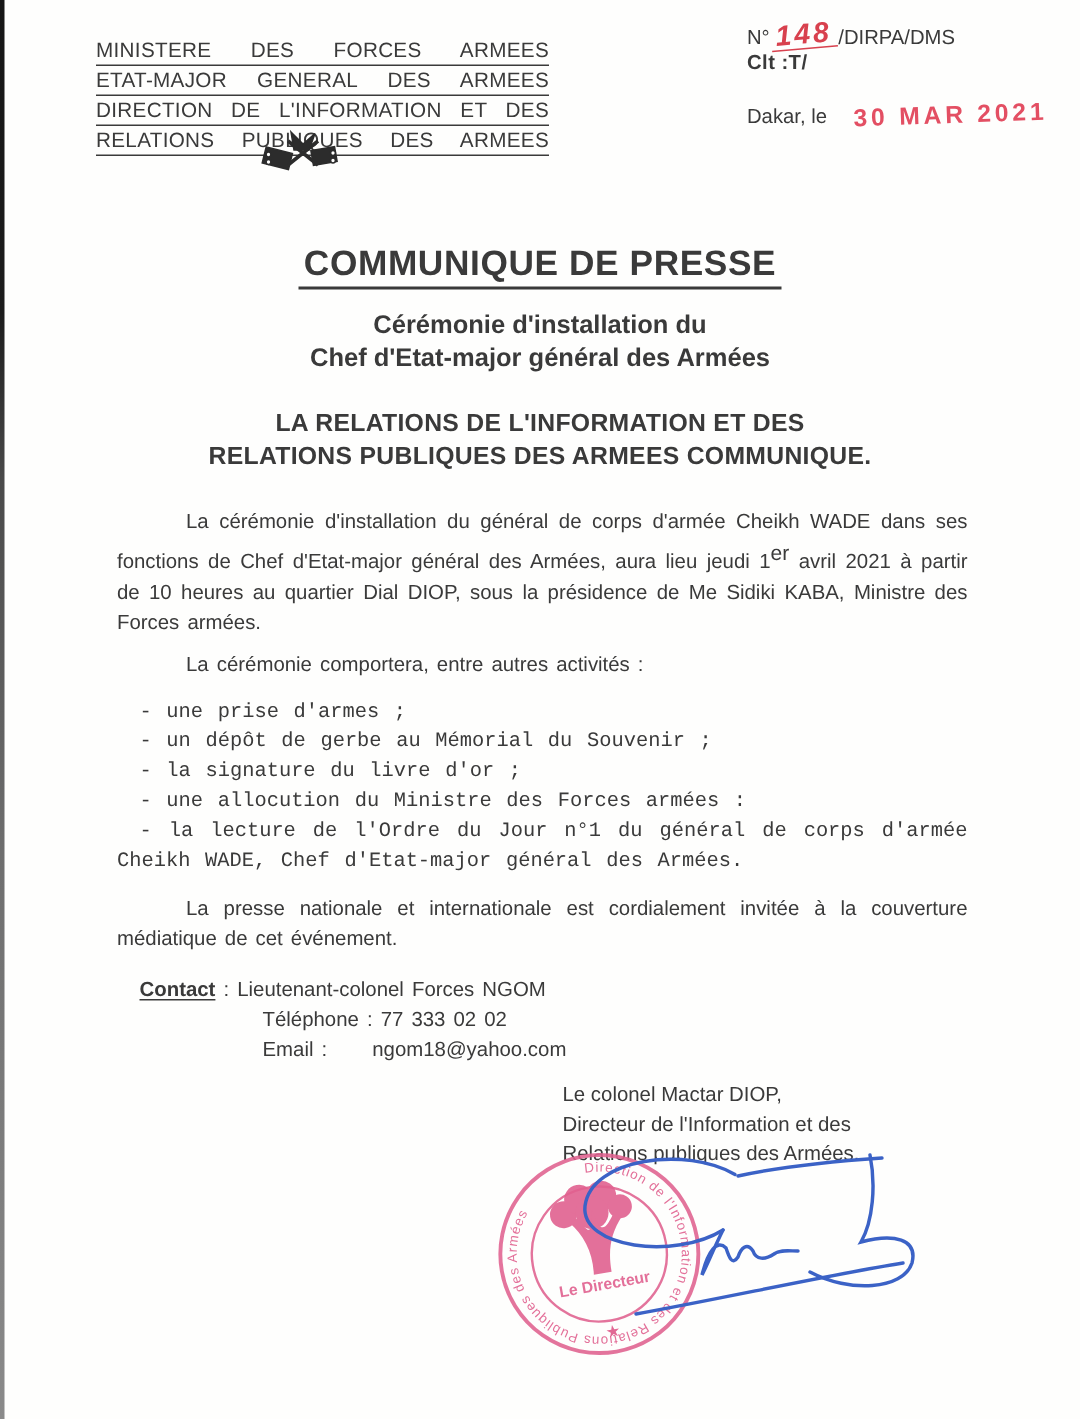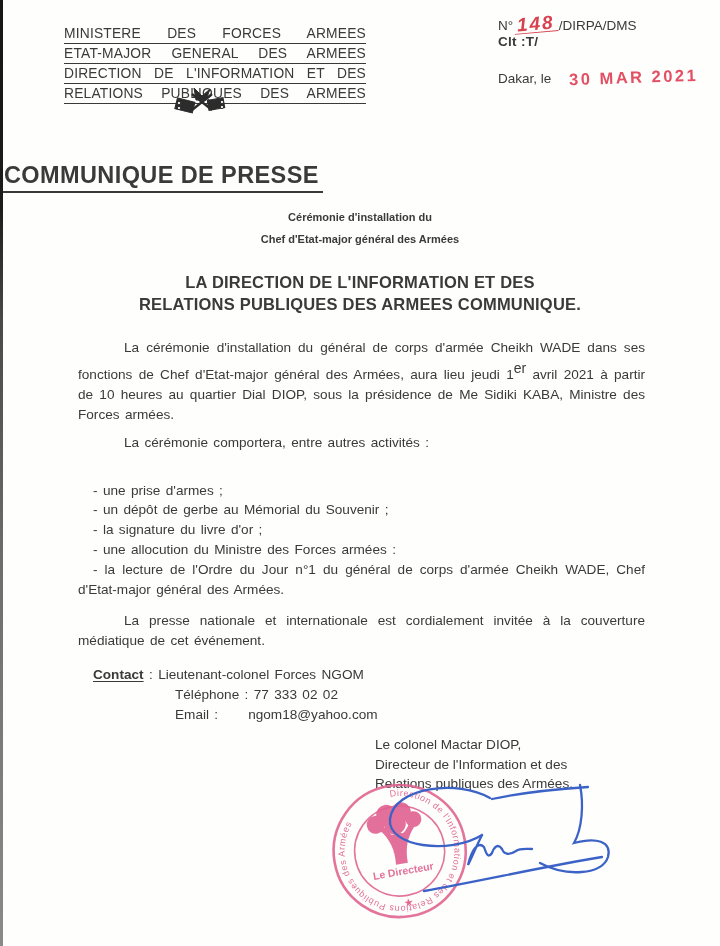--- a/index.html
+++ b/index.html
@@ -27,32 +27,32 @@
     transform:rotate(-5deg);border-bottom:1.7px solid #d8414e;padding:0 3px;margin:0 1px;
     letter-spacing:2px;line-height:16px;
   }
   .ref-clt{margin-top:1px;font-weight:700;letter-spacing:.3px;}
   .ref-date-row{margin-top:19px;white-space:nowrap;}
   .date-stamp{
     display:inline-block;margin-left:14px;color:#e34f63;font-weight:700;
     font-size:16.5px;letter-spacing:2.5px;transform:rotate(-2deg);
   }
   
-  .title-wrap{margin-top:14px;}
+  .title-wrap{margin-top:14px;text-align:center;}
   .doc-title{
     display:inline-block;font-size:23.5px;font-weight:700;letter-spacing:.4px;
     border-bottom:2.4px solid #3a3a3a;padding:0 4px 2px 4px;
   }
-  .subtitle{margin-top:13px;text-align:center;font-size:11px;font-weight:700;line-height:22px;}
+  .subtitle{margin-top:13px;text-align:center;font-size:17px;font-weight:700;line-height:22px;}
   .heading{margin-top:21px;text-align:center;font-size:16.5px;font-weight:700;line-height:22px;letter-spacing:.2px;}
   
   .body-text{margin:23px 0 0 78px;width:567px;font-size:13.6px;line-height:20px;word-spacing:1.6px;}
   .para{text-align:justify;text-indent:46px;}
   .para-intro{margin-top:8px;text-indent:46px;}
-  .list{margin-top:28px;}
+  .list{margin-top:13px;font-family:Liberation Mono, monospace;}
   .list-item{margin-left:15px;line-height:19.8px;}
   .list-item-last{margin-left:0;text-indent:15px;text-align:justify;line-height:19.8px;}
   .para-press{margin-top:12px;}
   .contact{margin-top:14px;line-height:20px;}
   .contact-label{font-weight:700;text-decoration:underline;text-underline-offset:2px;}
   .contact-sub{margin-left:97px;}
   .contact-email-val{margin-left:30px;}
   
   .sig-section{position:relative;height:250px;}
   .sig-block{position:absolute;left:375px;top:10px;font-size:13.6px;line-height:19.5px;}
@@ -101,21 +101,21 @@
   </div>
 
   <div class="title-wrap">
     <span class="doc-title">COMMUNIQUE DE PRESSE</span>
   </div>
   <div class="subtitle">
     <div>Cérémonie d'installation du</div>
     <div>Chef d'Etat-major général des Armées</div>
   </div>
   <div class="heading">
-    <div>LA DIRECTION DE L'INFORMATION ET DES</div>
+    <div>LA RELATIONS DE L'INFORMATION ET DES</div>
     <div>RELATIONS PUBLIQUES DES ARMEES COMMUNIQUE.</div>
   </div>
 
   <div class="body-text">
     <div class="para"><span>La cérémonie d'installation du général de corps d'armée Cheikh WADE dans ses fonctions de Chef d'Etat-major général des Armées, aura lieu jeudi 1</span><sup style="font-size:14px;">er</sup><span> avril 2021 à partir de 10 heures au quartier Dial DIOP, sous la présidence de Me Sidiki KABA, Ministre des Forces armées.</span></div>
 
     <div class="para-intro">La cérémonie comportera, entre autres activités :</div>
 
     <div class="list">
       <div class="list-item">- une prise d'armes ;</div>

